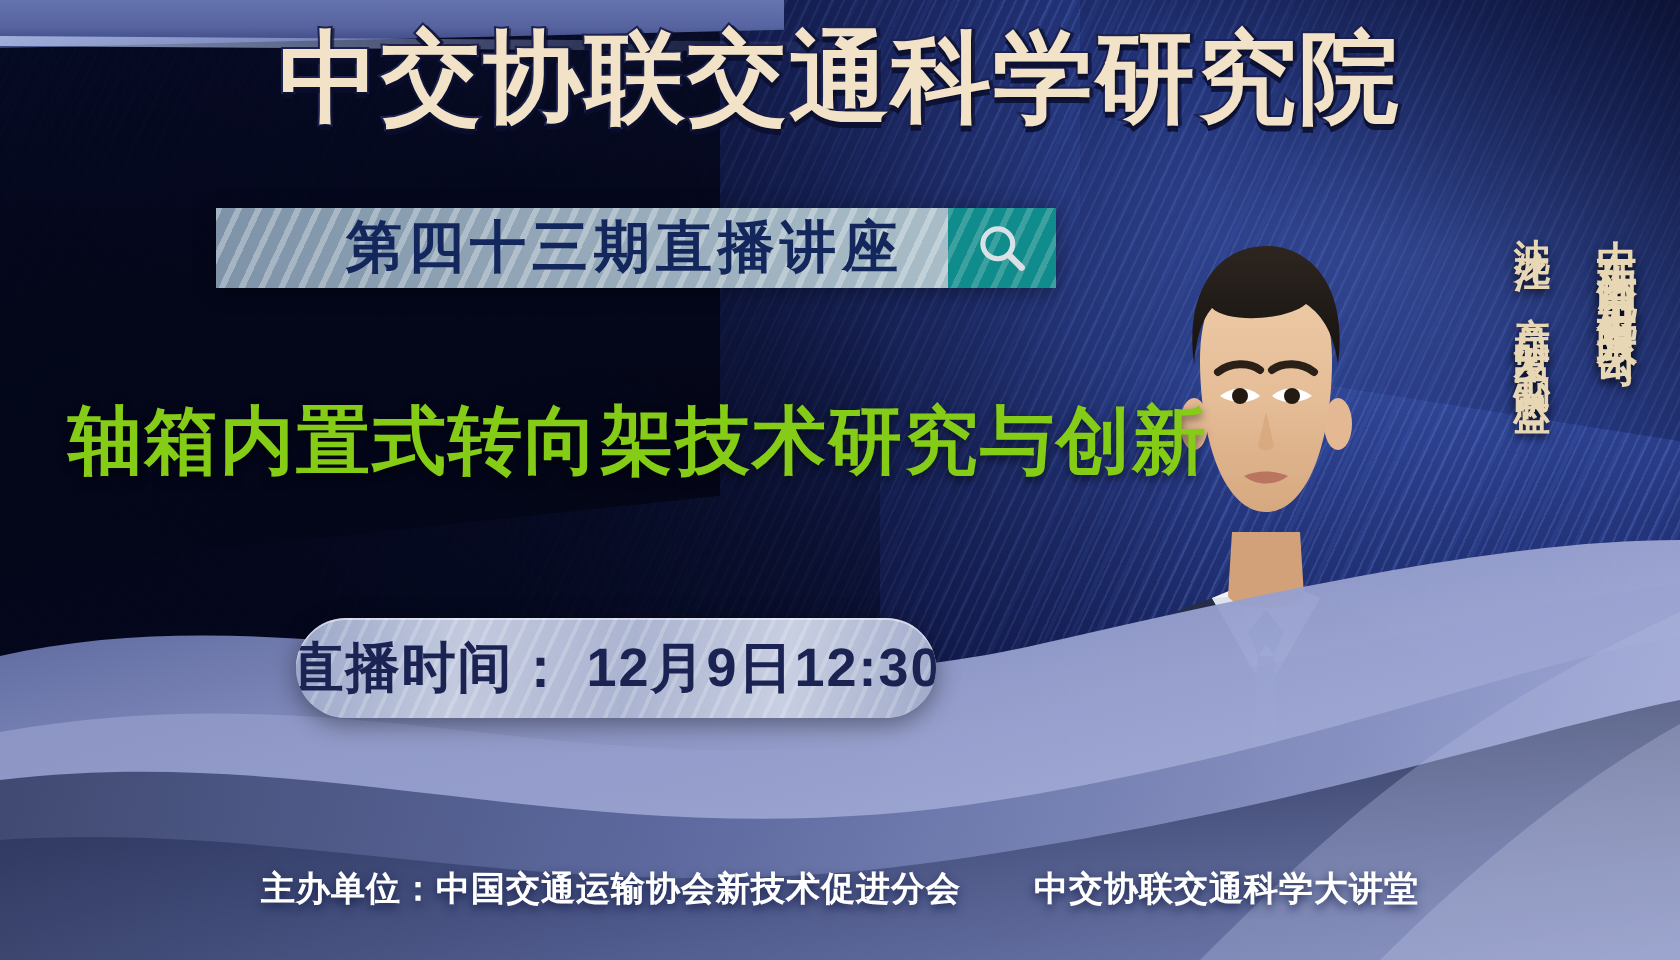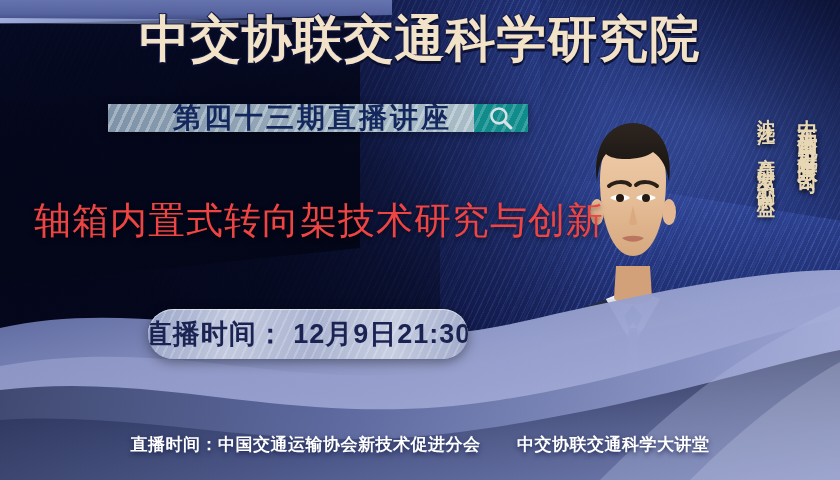--- a/index.html
+++ b/index.html
@@ -82,21 +82,21 @@
     font-size:50px;line-height:1;font-weight:bold;letter-spacing:1px;
     color:#f2e3c8;
     -webkit-text-stroke:2px #1d2250;
     paint-order:stroke fill;
     text-shadow:0 3px 0 rgba(10,14,44,.85), 2px 0 0 rgba(10,14,44,.6);
     white-space:nowrap;
   }
 
   
   .subbar{
-    position:absolute;left:108px;top:104px;width:420px;height:28px;display:flex;align-items:stretch;
+    position:absolute;left:108px;top:104px;width:420px;height:40px;display:flex;align-items:stretch;
     box-shadow:0 2px 10px rgba(0,0,0,.35);
   }
   .subbar-main{
     position:relative;flex:1;display:flex;align-items:center;justify-content:flex-end;
     padding-right:22px;overflow:hidden;
     background:linear-gradient(90deg,#7e93a8 0%,#93a7b8 46%,#a9bdc8 100%);
   }
   .subbar-main::after{
     content:"";position:absolute;inset:0;
     background-image:repeating-linear-gradient(115deg,
@@ -115,22 +115,22 @@
     content:"";position:absolute;inset:0;
     background-image:repeating-linear-gradient(115deg,
       rgba(255,255,255,.18) 0px, rgba(255,255,255,.18) 3px,
       rgba(255,255,255,0) 3px, rgba(255,255,255,0) 9px);
   }
   .subbar-icon svg{position:relative;z-index:2;}
 
   
   .lecture-title{
     position:absolute;left:34px;top:196px;
-    font-size:37px;font-weight:normal;letter-spacing:1px;white-space:nowrap;
-    color:#ef4444;
+    font-size:37px;font-weight:bold;letter-spacing:1px;white-space:nowrap;
+    color:#84cc16;
     text-shadow:0 2px 5px rgba(0,0,0,.55);
   }
 
   
   .time-pill{
     position:absolute;left:148px;top:309px;width:320px;height:50px;border-radius:25px;
     display:flex;align-items:center;justify-content:center;overflow:hidden;
     background:linear-gradient(100deg,#9aa6c8 0%,#c3cadf 26%,#aab3d0 52%,#c8cfe2 76%,#9fa9c9 100%);
     box-shadow:0 3px 12px rgba(0,0,0,.4), inset 0 1px 0 rgba(255,255,255,.5);
   }
@@ -276,25 +276,25 @@
       <svg width="28" height="28" viewBox="0 0 24 24" fill="none" xmlns="http://www.w3.org/2000/svg">
         <circle cx="10.2" cy="10.2" r="6.4" stroke="#d8e2e6" stroke-width="2.2"></circle>
         <path d="M15.1 15.1 L20.4 20.4" stroke="#d8e2e6" stroke-width="2.8" stroke-linecap="round"></path>
       </svg>
     </div>
   </div>
 
   <div class="lecture-title">轴箱内置式转向架技术研究与创新</div>
 
   <div class="time-pill">
-    <span class="time-text">直播时间：  12月9日21:30</span>
+    <span class="time-text">直播时间：  12月9日12:30</span>
   </div>
 
   <div class="vcol vcol-company">中车株洲电力机车有限公司</div>
   <div class="vcol vcol-speaker">沈龙江 产品研发中心副总监</div>
 
   <div class="footer">
-    <span>直播时间：中国交通运输协会新技术促进分会</span>
+    <span>主办单位：中国交通运输协会新技术促进分会</span>
     <span class="gap"></span>
     <span>中交协联交通科学大讲堂</span>
   </div>
 
 </div>
 
 </body></html>

